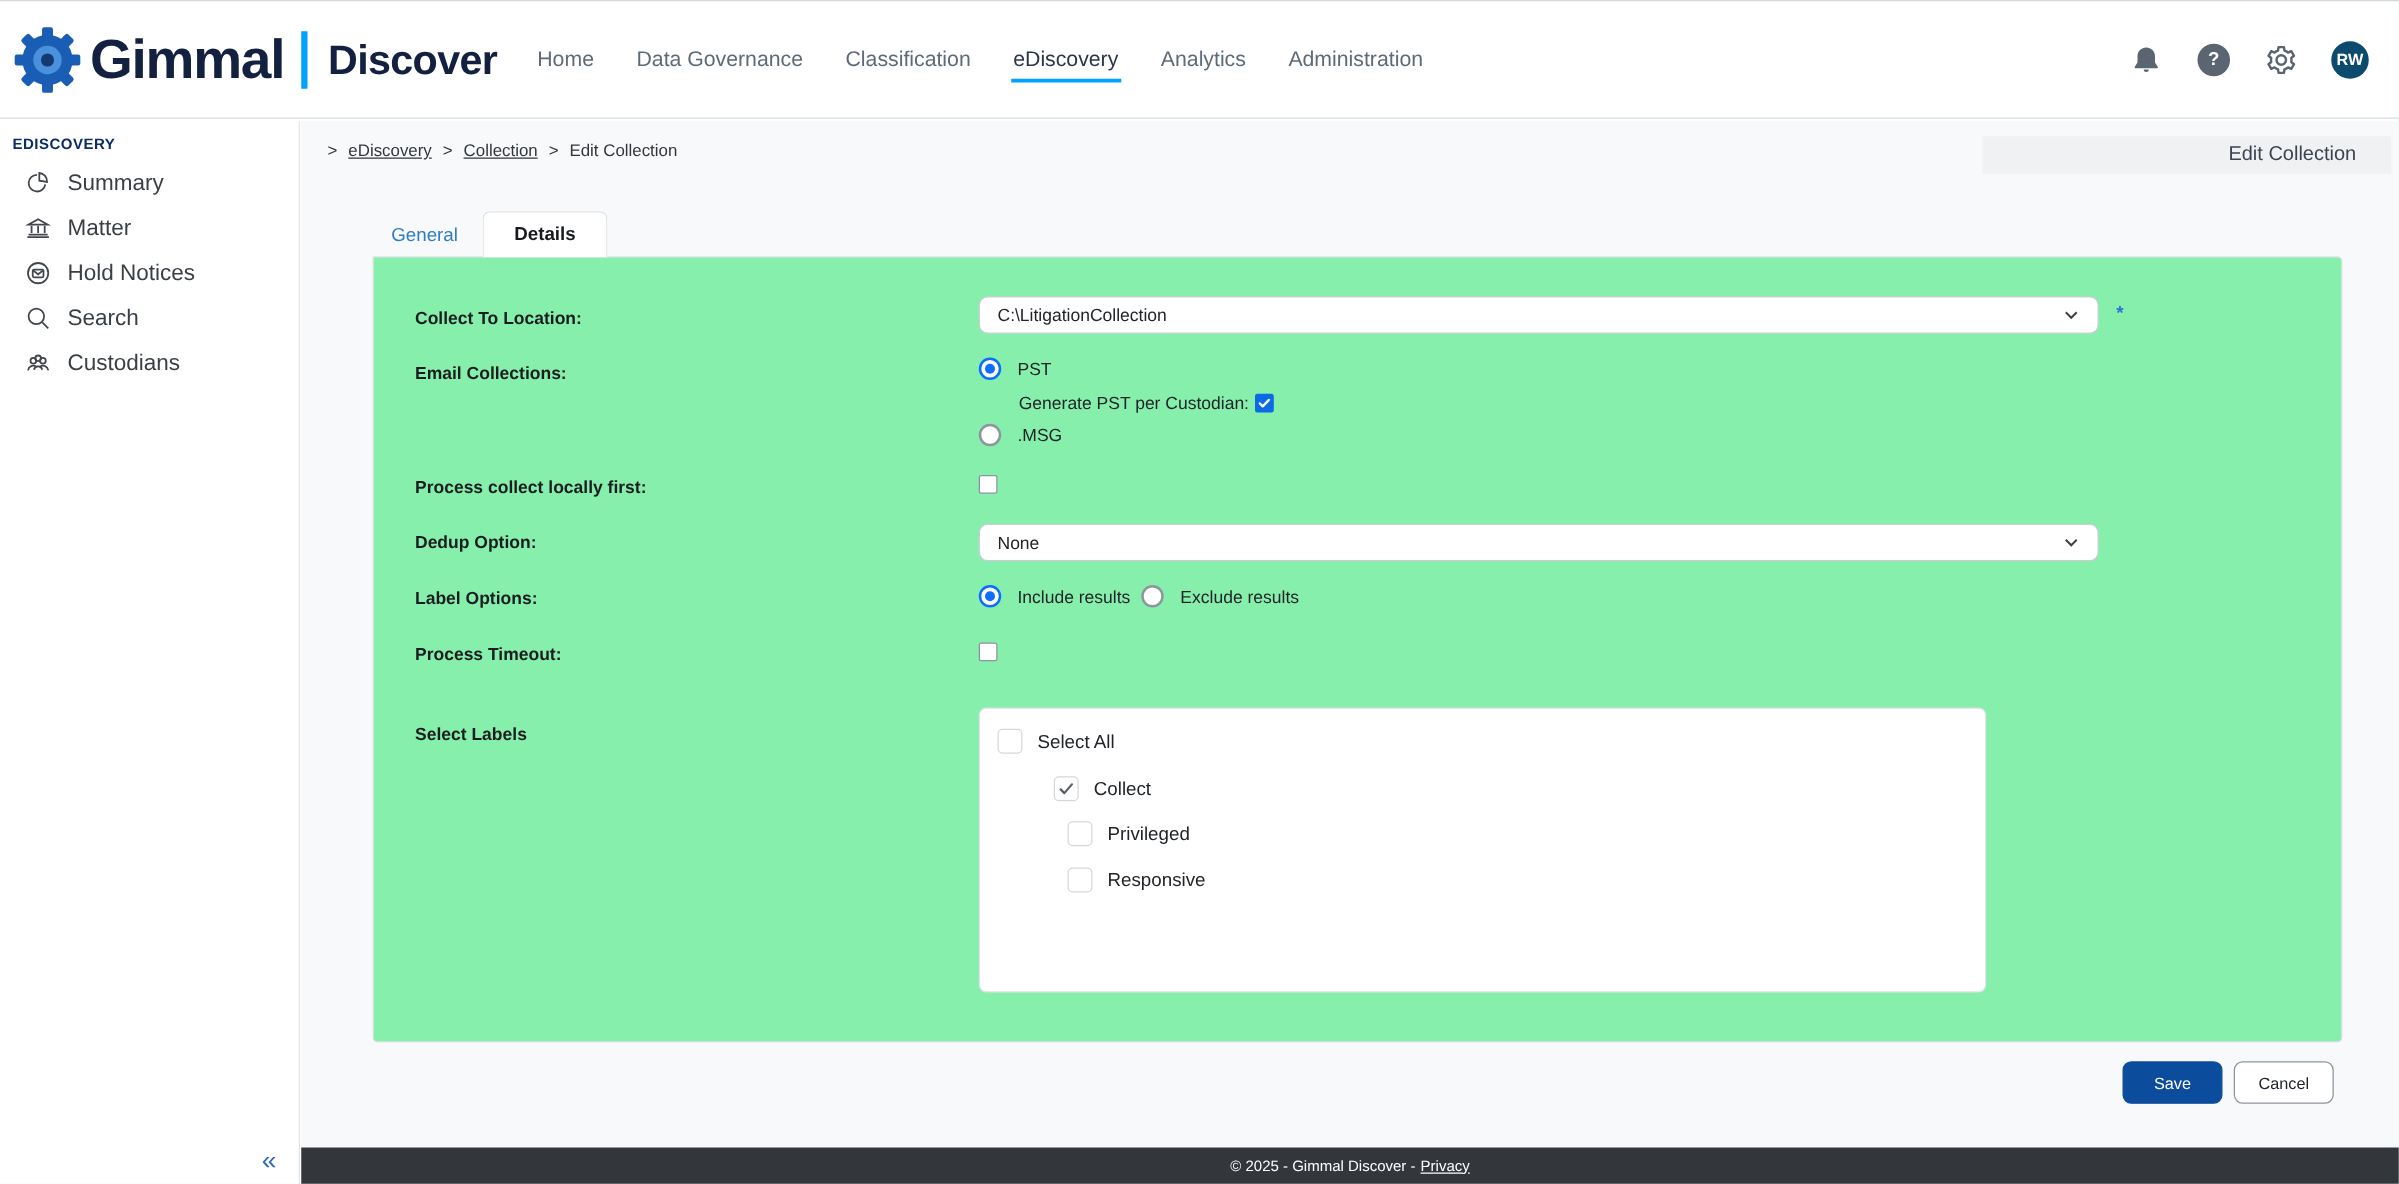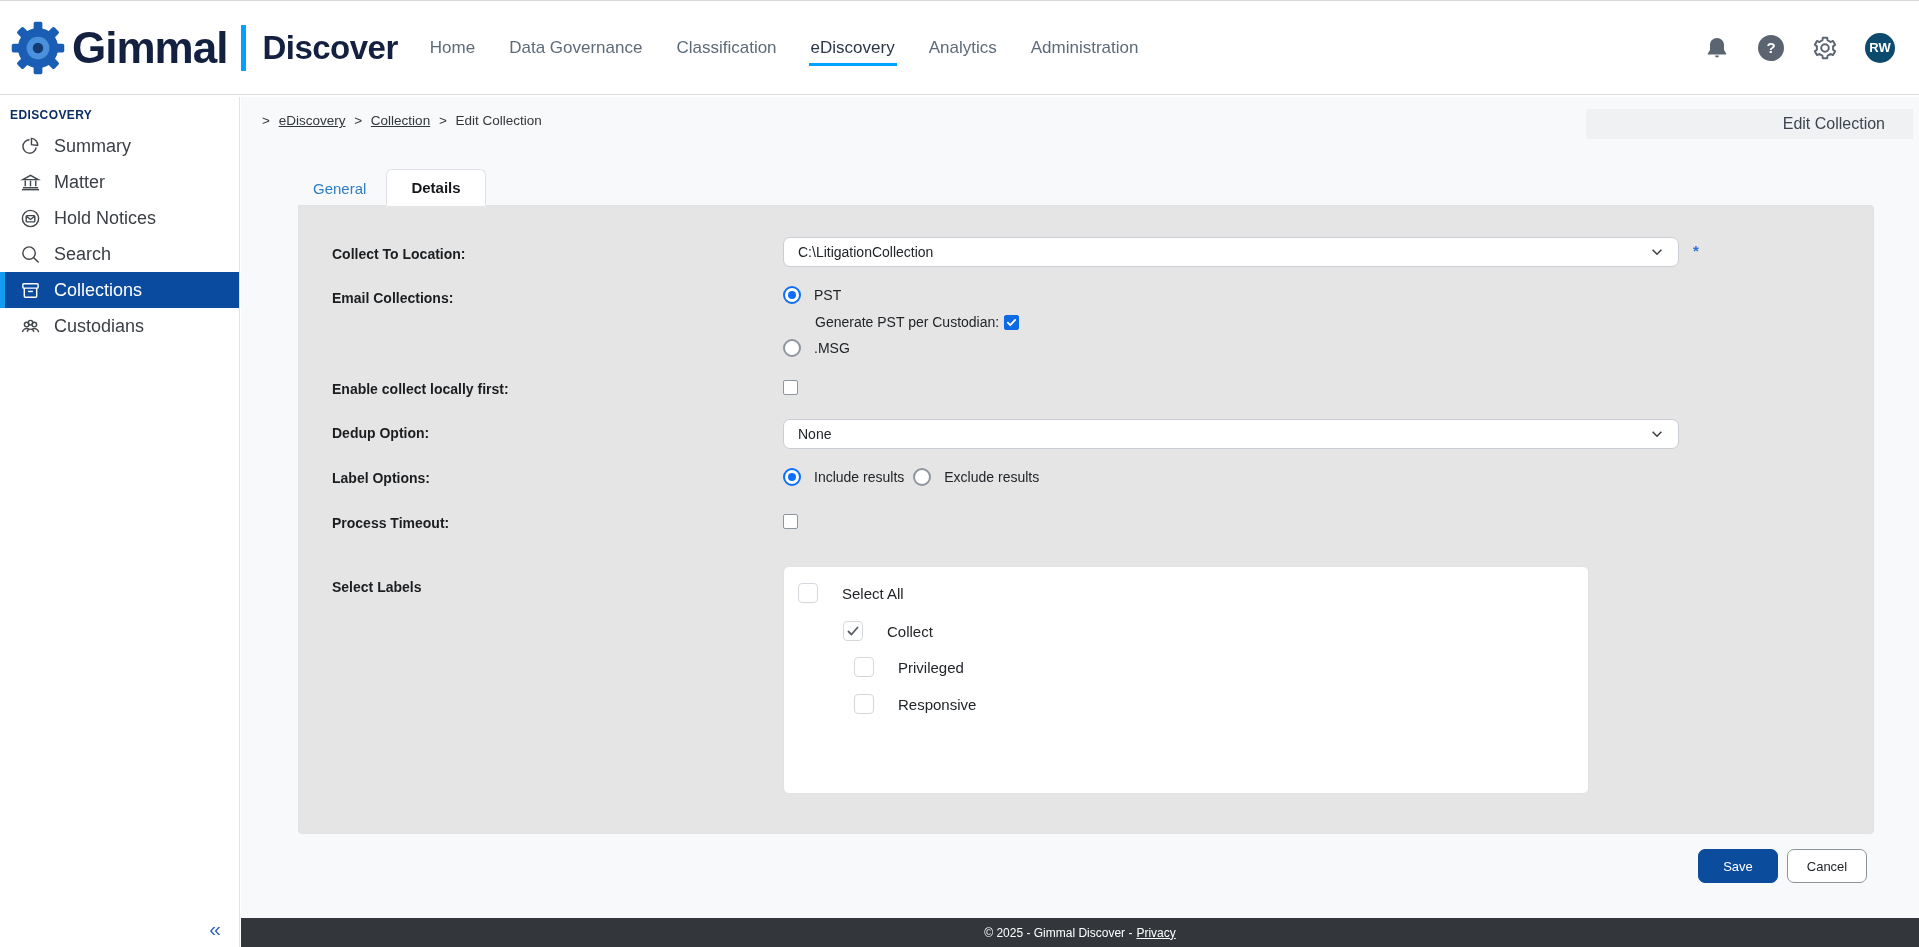--- a/index.html
+++ b/index.html
@@ -44,21 +44,21 @@
   .title-strip { position:absolute; right:6px; top:12px; width:327px; height:30px; background:#f0f1f3;
                  display:flex; align-items:center; justify-content:flex-end; padding-right:28px;
                  font-size:16px; color:#3c4450; }
 
   .tabs { position:absolute; left:60px; top:73px; height:36px; display:flex; align-items:flex-end; z-index:2; }
   .tab { font-size:15px; padding:0 12px; line-height:35px; cursor:pointer; }
   .tab.inactive { color:#2e7cc3; margin-right:8px; }
   .tab.active { background:#fff; border:1px solid #dee2e6; border-bottom:1px solid #fff;
                 border-radius:6px 6px 0 0; font-weight:bold; color:#17191c; padding:0 24px; }
 
-  .card { position:absolute; left:57px; top:108px; width:1576px; height:629px; background:#e5e5e5;
+  .card { position:absolute; left:57px; top:108px; width:1576px; height:629px; background:#86efac;
           border:1px solid #dfe3e7; border-radius:0 4px 4px 4px; }
   .f-label { position:absolute; left:33px; font-size:14px; font-weight:bold; color:#1b1e21; }
 
   .select-box { position:absolute; height:30px; border:1px solid #c9ced4; border-radius:7px; background:#fff;
                 display:flex; align-items:center; padding:0 14px; font-size:14px; color:#212529; cursor:pointer; }
   .select-box .chev { margin-left:auto; }
   .req { position:absolute; color:#2f6fd6; font-size:15px; font-weight:bold; }
 
   .radio { width:18px; height:18px; border-radius:50%; background:#fff; border:2px solid #8d959e; flex:0 0 auto; position:relative; }
   .radio.on { border:2px solid #0d6efd; }
@@ -69,21 +69,21 @@
   .cb { width:15px; height:15px; border:1px solid #8d959e; border-radius:2px; background:#fff;
         display:flex; align-items:center; justify-content:center; flex:0 0 auto; }
   .cb.blue { background:#0b6ae4; border-color:#0b6ae4; }
   .cb svg { width:11px; height:11px; }
 
   .labels-panel { position:absolute; left:484px; top:360px; width:806px; height:228px;
                   border:1px solid #dfe3e7; border-radius:6px; background:#fff; }
   .big-cb { width:20px; height:20px; border:1px solid #d4d8dd; border-radius:4px; background:#fff;
             display:flex; align-items:center; justify-content:center; flex:0 0 auto; }
   .big-cb svg { width:14px; height:14px; }
-  .panel-row { position:absolute; display:flex; align-items:center; gap:24px; font-size:15px; color:#212529; }
+  .panel-row { position:absolute; display:flex; align-items:center; gap:12px; font-size:15px; color:#212529; }
 
   .btn { position:absolute; top:752px; height:34px; border-radius:7px; font-size:13px; cursor:pointer;
          display:flex; align-items:center; justify-content:center; }
   .btn-save { left:1457px; width:80px; background:#0c4c9c; color:#fff; border:1px solid #0c4c9c; }
   .btn-cancel { left:1546px; width:80px; background:#fff; color:#212529; border:1px solid #8d949c; }
 
   .footer { position:absolute; left:0; bottom:0; width:1678px; height:29px; background:#33373c;
             color:#fff; font-size:12px; display:flex; align-items:center; justify-content:center; gap:4px; }
   .footer a { color:#fff; text-decoration:underline; cursor:pointer; }
 </style>
@@ -190,28 +190,20 @@
   </div>
 
   <div class="side-item">
     <svg viewBox="0 0 22 22">
       <circle cx="9.5" cy="9.5" r="6.5"></circle>
         <line x1="14.5" y1="14.5" x2="19.5" y2="19.5"></line>
     </svg>
     <span>Search</span>
   </div>
 
-  <div class="side-item selected">
-    <svg viewBox="0 0 22 22">
-      <rect x="3" y="4" width="16" height="4.5" rx="1"></rect>
-      <path d="M4.5 8.5 V17 a1 1 0 0 0 1 1 h11 a1 1 0 0 0 1-1 V8.5"></path>
-      <line x1="8.5" y1="12" x2="13.5" y2="12"></line>
-    </svg>
-    <span>Collections</span>
-  </div>
 
   <div class="side-item">
     <svg viewBox="0 0 22 22">
       <circle cx="7" cy="9" r="2.4"></circle>
         <circle cx="15" cy="9" r="2.4"></circle>
         <circle cx="11" cy="7" r="2.4"></circle>
       <path d="M2.5 17 a4.5 4.5 0 0 1 7 -3"></path>
         <path d="M19.5 17 a4.5 4.5 0 0 0 -7 -3"></path>
       <path d="M7.5 16.5 a3.6 3.6 0 0 1 7 0"></path>
     </svg>
@@ -261,21 +253,21 @@
         <svg viewBox="0 0 12 12" fill="none" stroke="#fff" stroke-width="2" stroke-linecap="round" stroke-linejoin="round">
             <path d="M2 6.2 L4.6 8.8 L10 3.2"></path>
           </svg>
       </span>
     </div>
     <div class="opt-row" style="left:484px; top:133px;">
       <span class="radio"></span>
       <span class="opt-label">.MSG</span>
     </div>
 
-    <div class="f-label" style="top:175px;">Enable collect locally first:</div>
+    <div class="f-label" style="top:175px;">Process collect locally first:</div>
     <span class="cb" style="position:absolute; left:484px; top:174px;"></span>
 
     <div class="f-label" style="top:219px;">Dedup Option:</div>
     <div class="select-box" style="left:484px; top:213px; width:896px;">
       <span>None</span>
       <svg class="chev" width="14" height="14" viewBox="0 0 16 16" fill="none" stroke="#3c4043" stroke-width="1.8">
           <path d="M3 5.5 L8 10.5 L13 5.5"></path>
         </svg>
     </div>
 

